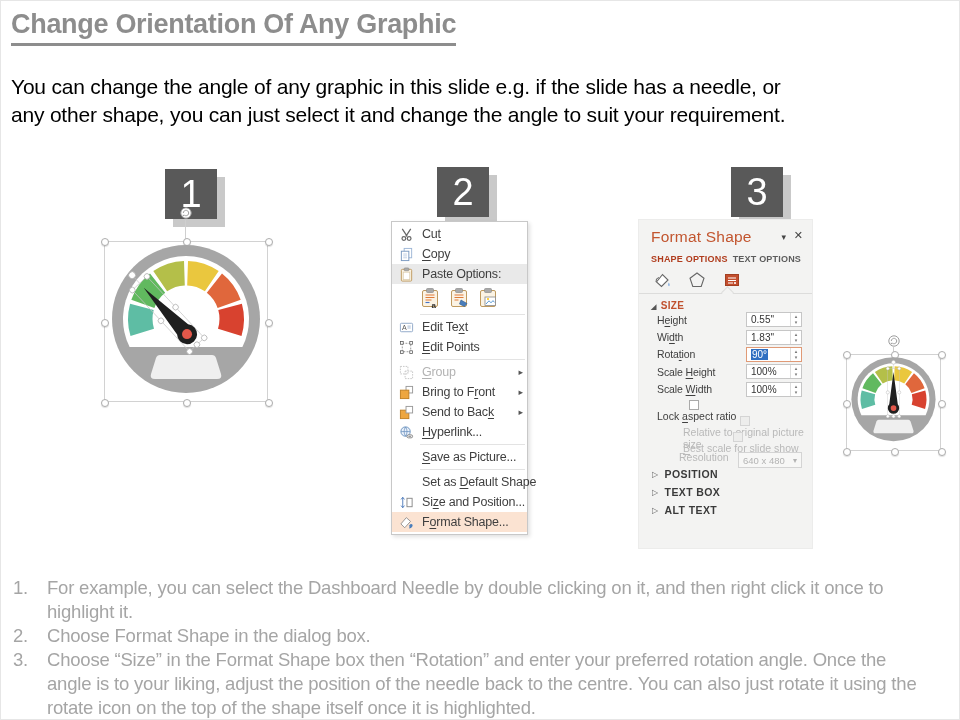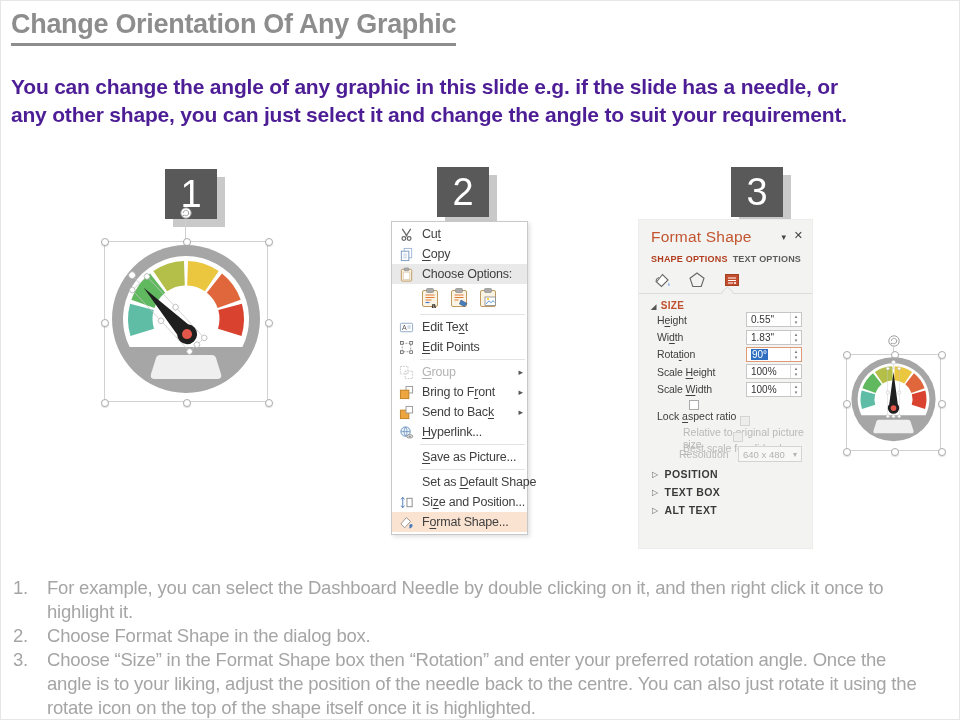--- a/index.html
+++ b/index.html
@@ -5,22 +5,22 @@
   * { margin:0; padding:0; box-sizing:border-box; }
   html,body { width:960px; height:720px; background:#fff; overflow:hidden;
     font-family:"Liberation Sans", sans-serif; }
   .slide { position:absolute; inset:0; width:960px; height:720px; background:#fff;
     border:1px solid #e6e6e6; }
 
   
   .title { position:absolute; left:10px; top:8px; font-size:27px; font-weight:bold;
     color:#8d8d8d; letter-spacing:-0.3px; display:inline-block;
     border-bottom:3px solid #8d8d8d; padding-bottom:3px; }
-  .intro { position:absolute; left:10px; top:72px; font-size:21px; color:#4c1d95;
-    line-height:28px; letter-spacing:-0.2px;font-weight:bold; }
+  .intro { position:absolute; left:10px; top:72px; font-size:21px; color:#000000;
+    line-height:28px; letter-spacing:-0.2px; }
 
   
   .badge-wrap { position:absolute; width:52px; height:50px; }
   .badge-shadow { position:absolute; left:8px; top:8px; width:52px; height:50px; background:#c9c9c9; }
   .badge { position:absolute; left:0; top:0; width:52px; height:50px; background:#595959;
     color:#fff; font-size:38px; display:flex; align-items:center; justify-content:center; }
 
   
   .selbox { position:absolute; border:1px solid #d2d2d2; }
   .handle { position:absolute; width:8px; height:8px; border-radius:50%;
@@ -76,21 +76,21 @@
     display:flex; flex-direction:column; align-items:center; justify-content:space-evenly;
     font-size:5px; color:#777; line-height:1; }
   .cbrow { position:absolute; display:flex; align-items:center; font-size:10.5px; color:#404040;flex-direction:column; }
   .cbrow u { text-underline-offset:1.5px; }
   .cb { width:10px; height:10px; border:1px solid #a9a9a9; background:#fff; margin-right:6px; flex:none; }
   .cbrow.disabled { color:#b9b9b9;padding-left:20px; }
   .cbrow.disabled .cb { border-color:#d4d4d4; background:#ededec; }
   .resrow { position:absolute; left:40px; top:226px; right:10px; display:flex; align-items:center; }
   .reslabel { font-size:10.5px; color:#b9b9b9; flex:1; }
   .dropdown { width:64px; height:16px; background:#f7f7f6; border:1px solid #d4d4d4;
-    font-size:9.5px; color:#b3b3b3; display:flex; align-items:center; padding:0 4px; }
+    font-size:9.5px; color:#b3b3b3; display:flex; align-items:center; padding:0 4px;margin-top:6px; }
   .dropdown .dd-caret { margin-left:auto; font-size:8px; }
   .secrow { position:absolute; left:13px; display:flex; align-items:center;
     font-size:10.5px; font-weight:bold; color:#3a3a3a; letter-spacing:0.4px; }
   .secrow .sec-tri { color:#666; font-size:8px; margin-right:6px; font-weight:normal; }
 
   
   .steps { position:absolute; left:10px; top:575px; width:944px; font-size:18.5px;
     color:#a5a5a5; line-height:24px; letter-spacing:-0.2px; }
   .step { display:flex; }
   .step-num { width:36px; flex:none; padding-left:2px; }
@@ -185,21 +185,21 @@
         <span class="mi-label"><u>C</u>opy</span>
       </div>
       <div class="menu-item hl">
         <span class="mi-icon">
           <svg viewBox="0 0 16 16">
             <rect x="2.5" y="2.5" width="11" height="12.5" rx="1" fill="#fbf3e4" stroke="#bf9a5f"></rect>
             <rect x="5.5" y="1" width="5" height="3" rx="0.8" fill="#aaa" stroke="#8c8c8c" stroke-width="0.7"></rect>
             <rect x="4.5" y="5.5" width="7" height="8" fill="#fff" stroke="#d8c8a8" stroke-width="0.8"></rect>
           </svg>
         </span>
-        <span class="mi-label">Choose Options:</span>
+        <span class="mi-label">Paste Options:</span>
       </div>
       <div class="paste-row">
         <span class="paste-ic"><svg viewBox="0 0 22 22">
             <rect x="2.5" y="3.5" width="15" height="16" rx="1.5" fill="#fbf3e4" stroke="#bf9a5f"></rect>
             <rect x="6.5" y="1.5" width="7" height="4" rx="1" fill="#a8a8a8" stroke="#8c8c8c" stroke-width="0.7"></rect>
             <path d="M5.5 8h9M5.5 10.5h9M5.5 13h6" stroke="#e07b39" stroke-width="1.1"></path>
             <path d="M5.5 15.5h4" stroke="#4472c4" stroke-width="1.1"></path>
             <text x="11.5" y="20.5" font-size="8" fill="#333" font-weight="bold" font-family="sans-serif">a</text>
           </svg></span>
         <span class="paste-ic"><svg viewBox="0 0 22 22">

